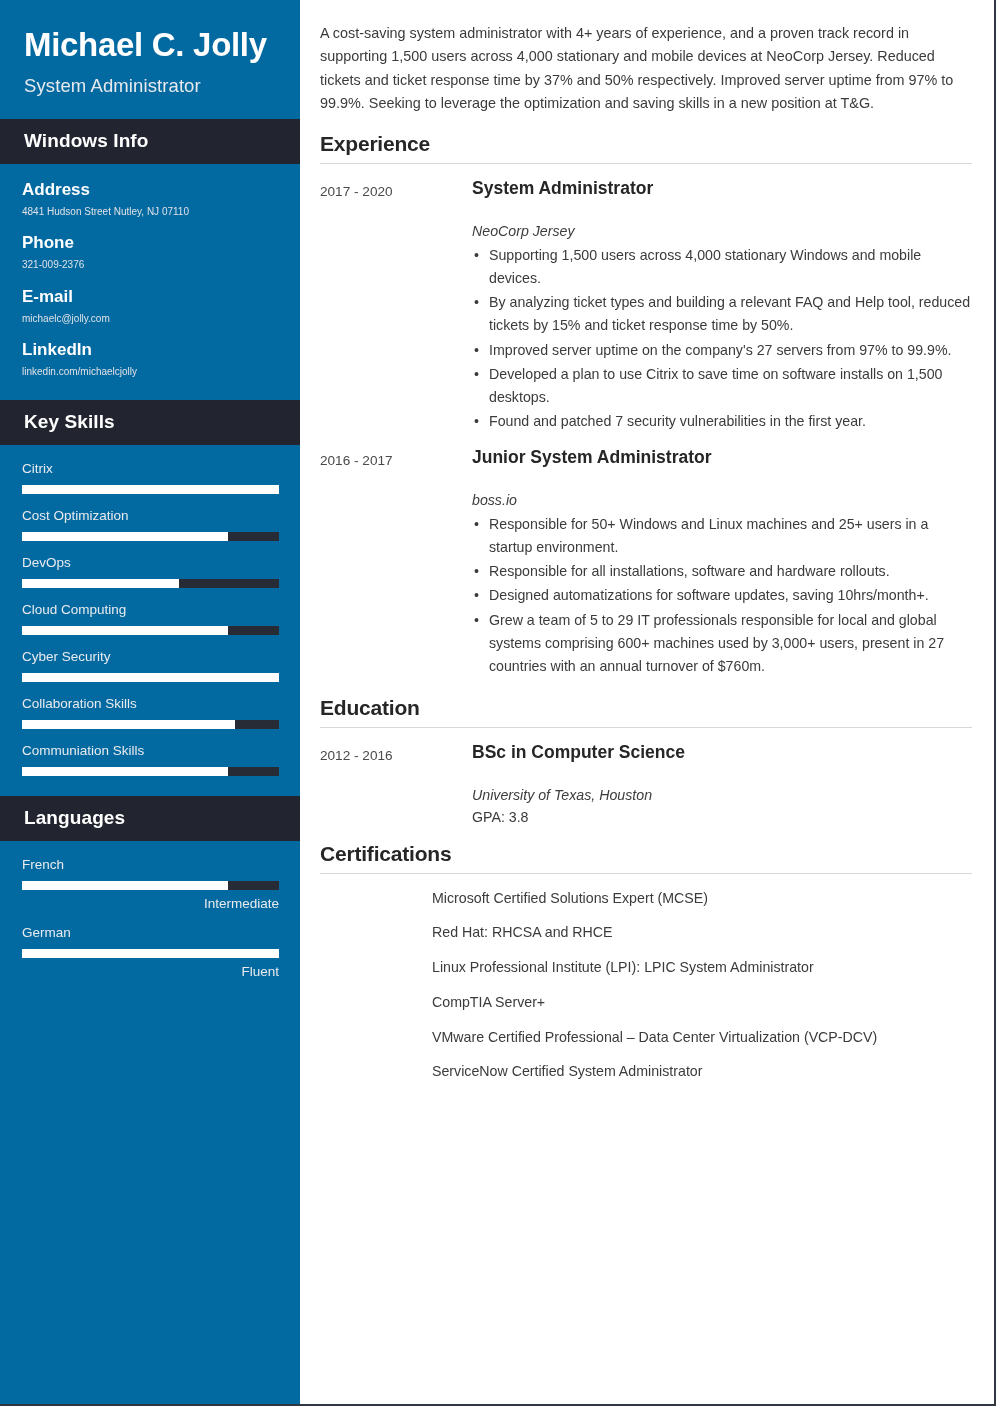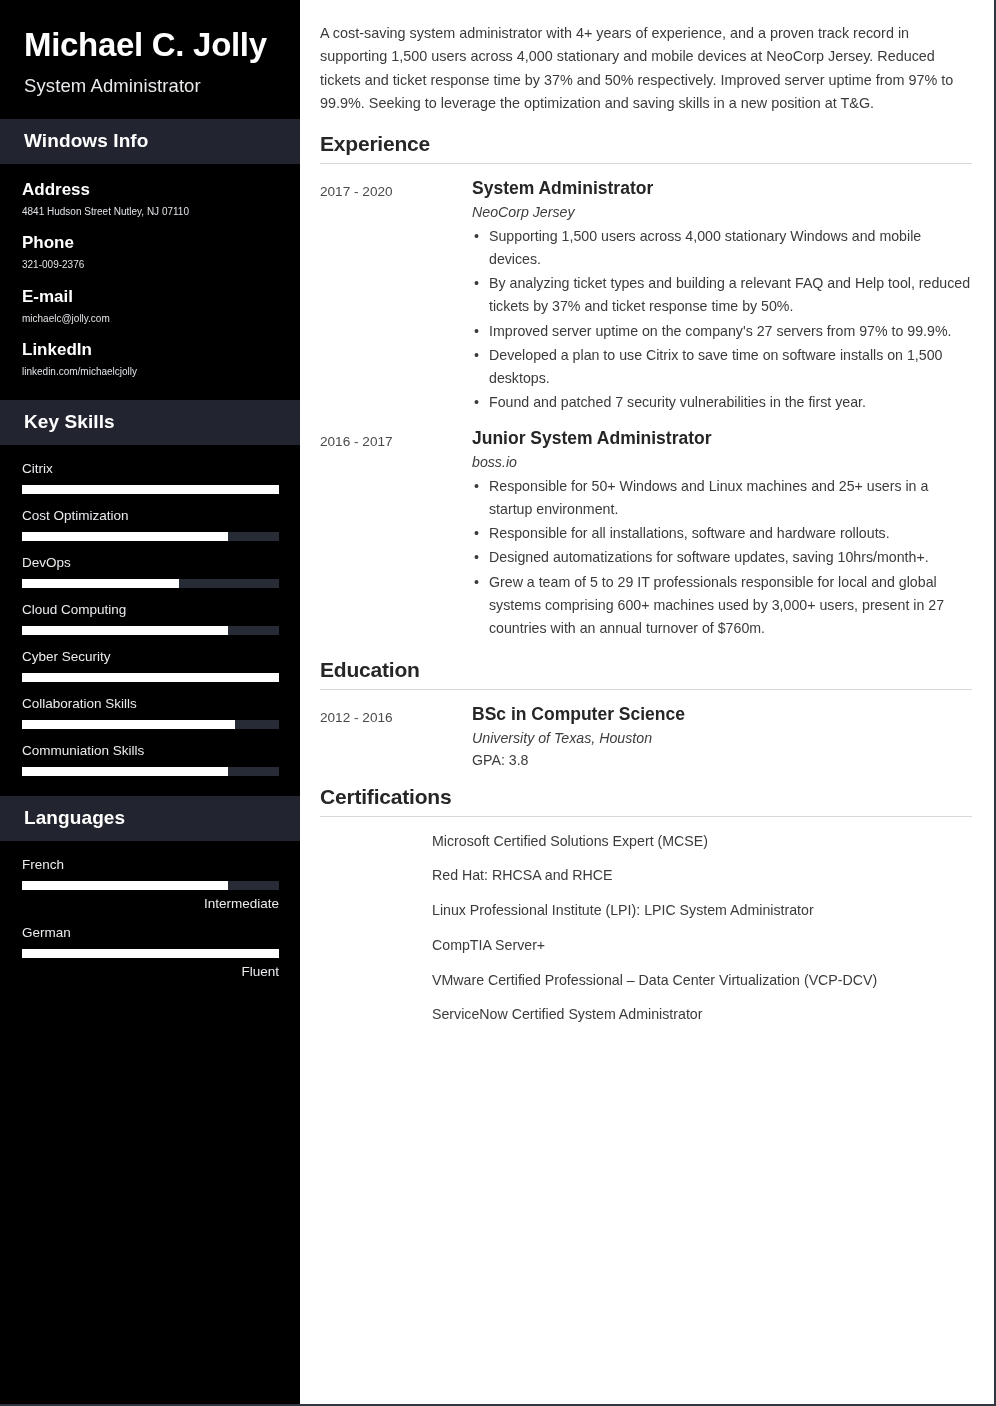--- a/index.html
+++ b/index.html
@@ -20,21 +20,21 @@
     border-right: 2px solid #2f3640;
     border-bottom: 2px solid #2f3640;
     display: flex;
     align-items: stretch;
   }
 
   
   .sidebar {
     width: 300px;
     flex: 0 0 300px;
-    background: #000000;
+    background: #0369a1;
     color: #ffffff;
     padding-bottom: 20px;
   }
 
   .identity {
     padding: 26px 24px 22px 24px;
   }
 
   .full-name {
     font-size: 33px;
@@ -154,21 +154,21 @@
   .entry-body { flex: 1 1 auto; min-width: 0; }
 
   .entry-role {
     font-size: 17.5px;
     font-weight: bold;
     color: #262626;
     line-height: 1.3;
   }
 
   .entry-org {
-    margin-top: 4px;
+    margin-top: 23px;
     font-size: 14.2px;
     font-style: italic;
     color: #3d3d3d;
   }
 
   .entry-extra {
     margin-top: 6px;
     font-size: 14.2px;
     color: #3b3b3b;
   }
@@ -312,21 +312,21 @@
       <div class="section-title">Experience</div>
       <div class="rule"></div>
 
       <div class="entry">
         <div class="entry-dates">2017 - 2020</div>
         <div class="entry-body">
           <div class="entry-role">System Administrator</div>
           <div class="entry-org">NeoCorp Jersey</div>
           <ul class="bullets">
             <li>Supporting 1,500 users across 4,000 stationary Windows and mobile devices.</li>
-            <li>By analyzing ticket types and building a relevant FAQ and Help tool, reduced tickets by 37% and ticket response time by 50%.</li>
+            <li>By analyzing ticket types and building a relevant FAQ and Help tool, reduced tickets by 15% and ticket response time by 50%.</li>
             <li>Improved server uptime on the company's 27 servers from 97% to 99.9%.</li>
             <li>Developed a plan to use Citrix to save time on software installs on 1,500 desktops.</li>
             <li>Found and patched 7 security vulnerabilities in the first year.</li>
           </ul>
         </div>
       </div>
 
       <div class="entry">
         <div class="entry-dates">2016 - 2017</div>
         <div class="entry-body">

